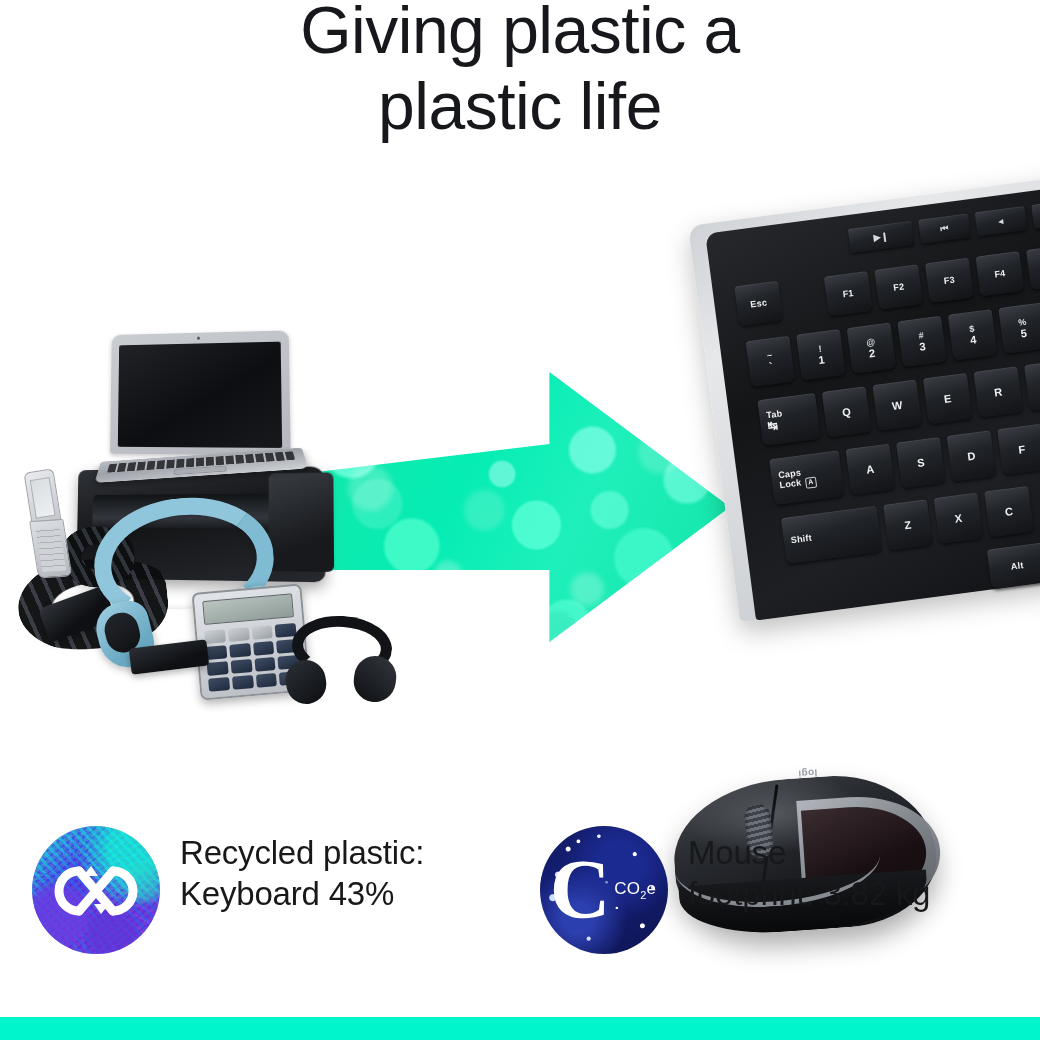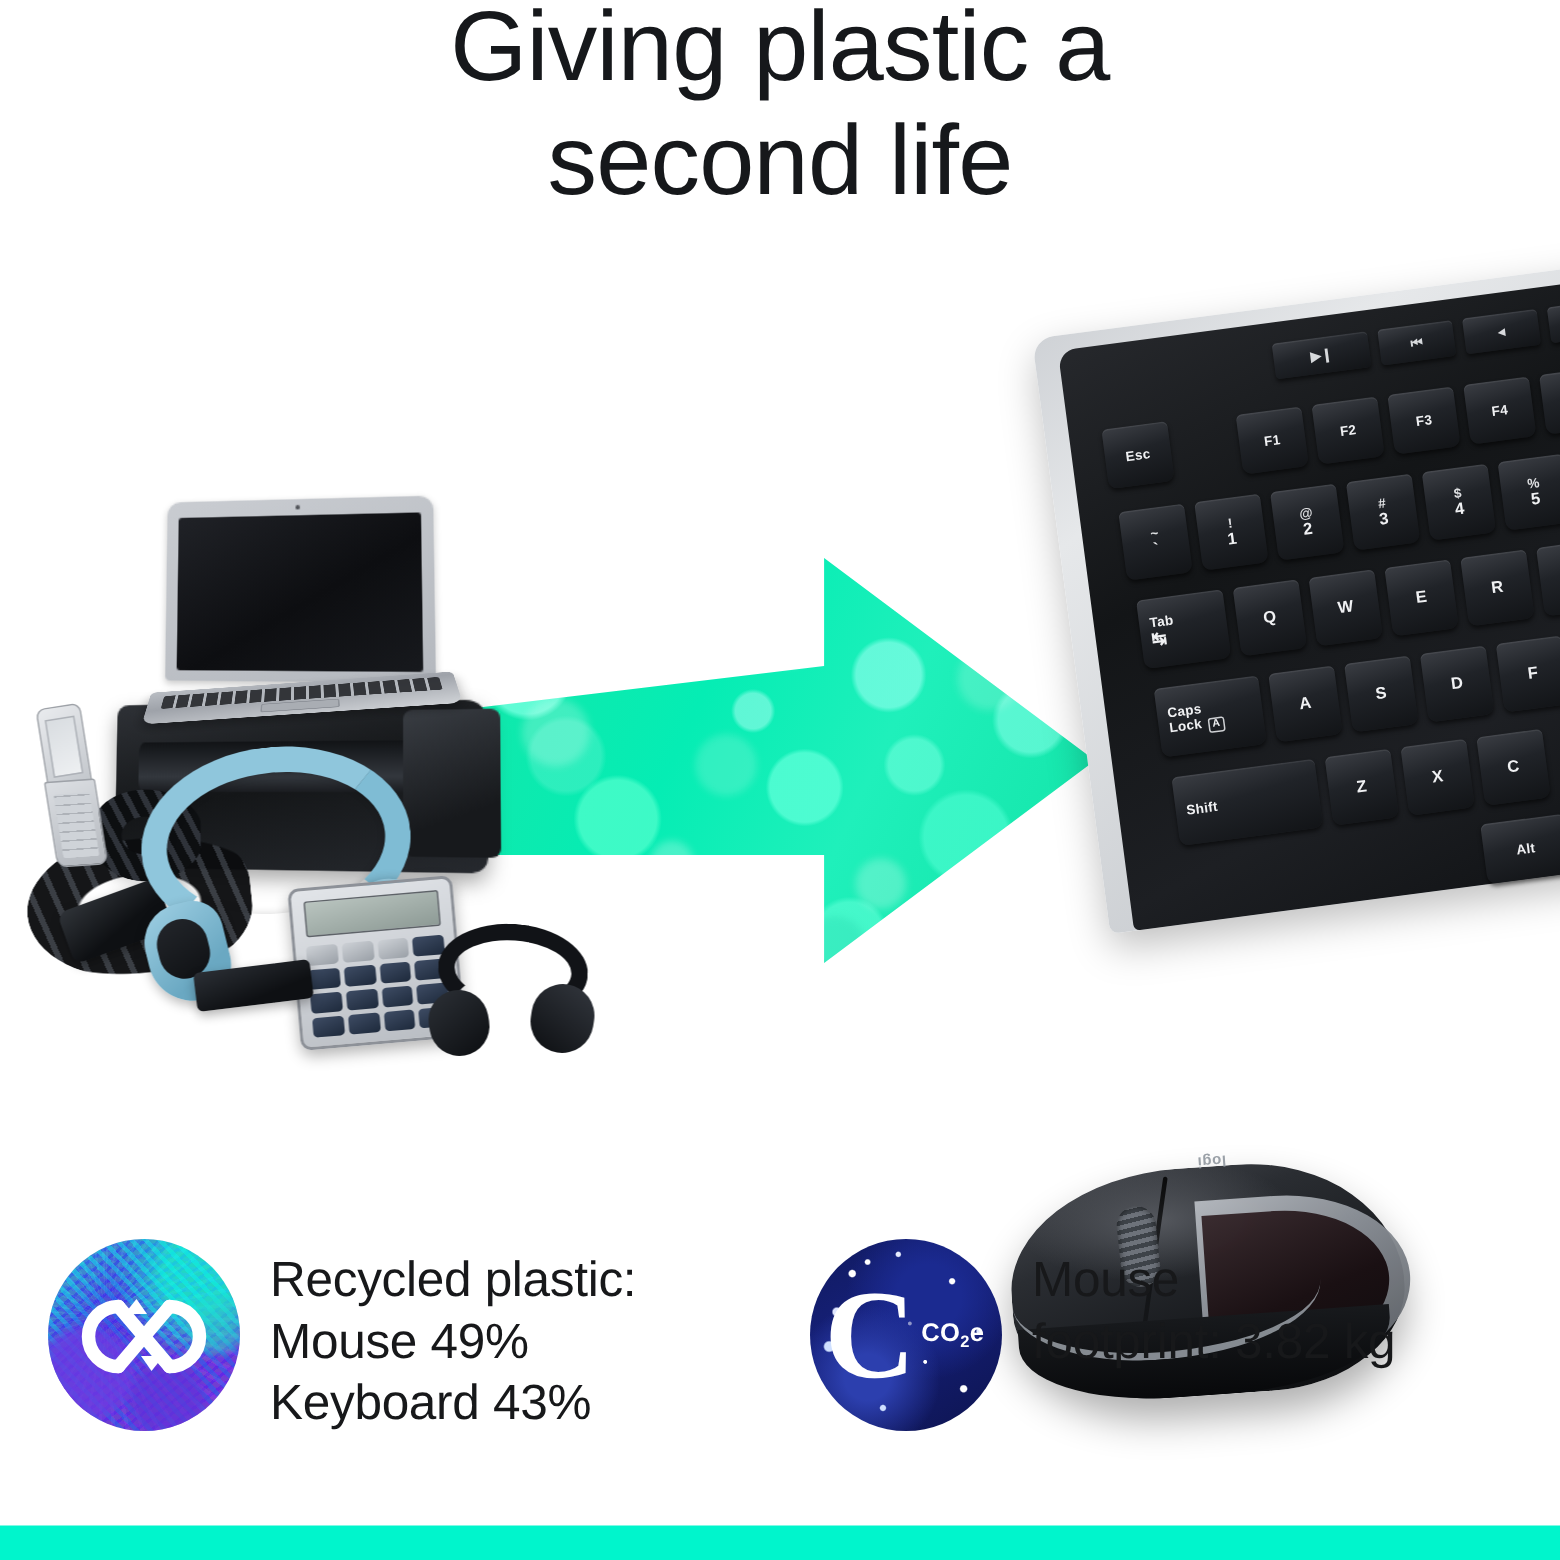--- a/index.html
+++ b/index.html
@@ -393,41 +393,41 @@
       radial-gradient(circle at 74% 22%, #fff 0 1.2%, transparent 1.8%),
       radial-gradient(circle at 88% 48%, #dce6ff 0 1%, transparent 1.6%),
       radial-gradient(circle at 80% 78%, #fff 0 1.4%, transparent 2%),
       radial-gradient(circle at 38% 88%, #cfe0ff 0 1.2%, transparent 1.8%),
       radial-gradient(circle at 60% 64%, #fff 0 .9%, transparent 1.4%),
       radial-gradient(circle at 52% 44%, rgba(255,255,255,.5) 0 1%, transparent 1.6%);
   }
   .badge svg { position:absolute; inset:0; width:100%; height:100%; }
   .badge .co2e-txt {
     position:absolute; left:58%; top:50%; transform:translateY(-50%);
-    color:#fff; font-size:17px; font-weight:700; letter-spacing:.2px;
+    color:#fff; font-size:17px; font-weight:400; letter-spacing:.2px;
   }
   .badge .co2e-txt sub { font-size:11px; }
 
   .stat-text {
     font-size:33px; line-height:41px; font-weight:400; color:#17181a;
     letter-spacing:-0.2px; padding-top:6px;
   }
   .stat-text .ln { display:block; white-space:nowrap; }
 
   
   .bottombar { position:absolute; left:0; bottom:0; width:1040px; height:23px; background:#00f5cc; }
 </style>
 </head>
 <body>
 
 <div class="stage">
 
   <h1 class="title">
     <span class="ln">Giving plastic a</span>
-    <span class="ln">second life</span>
+    <span class="ln">plastic life</span>
   </h1>
 
   <div class="hero">
 
     <div class="arrow-wrap">
       <div class="arrow-base"></div>
       <div class="arrow-bokeh"></div>
     </div>
 
     <div class="ewaste">
@@ -596,21 +596,20 @@
             <path d="M81 85 A20 20 0 1 0 81 45"></path>
             <path d="M47 45 L81 85"></path>
             <path d="M47 85 L81 45"></path>
           </g>
           <path d="M62 78 l7 10 l8 -10 z" fill="#ffffff"></path>
           <path d="M66 50 l-7 -10 l-8 10 z" fill="#ffffff"></path>
         </svg>
       </div>
       <div class="stat-text">
         <span class="ln">Recycled plastic:</span>
-        <span class="ln">Mouse 49%</span>
         <span class="ln">Keyboard 43%</span>
       </div>
     </div>
 
     <div class="stat two">
       <div class="badge carbon">
         <div class="stars"></div>
         <svg viewBox="0 0 128 128">
           <text x="40" y="92" font-family="Liberation Serif, serif" font-size="84" font-weight="700" fill="#ffffff" text-anchor="middle">C</text>
         </svg>

